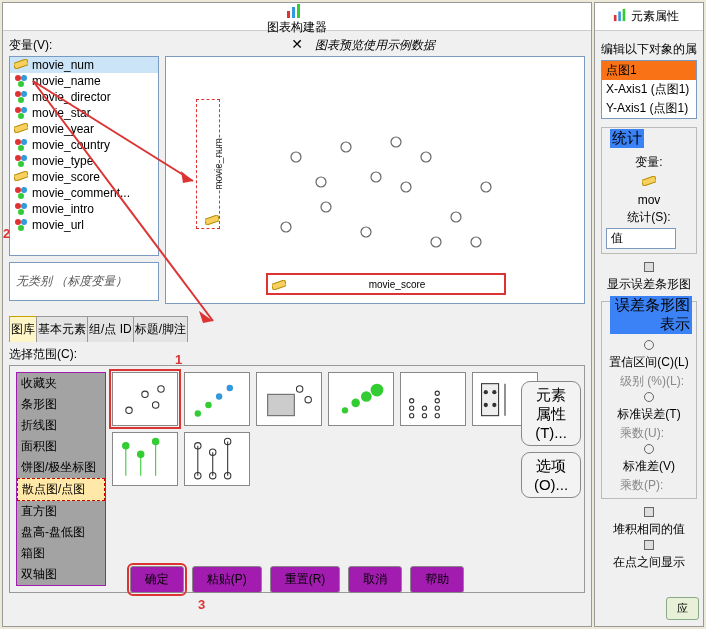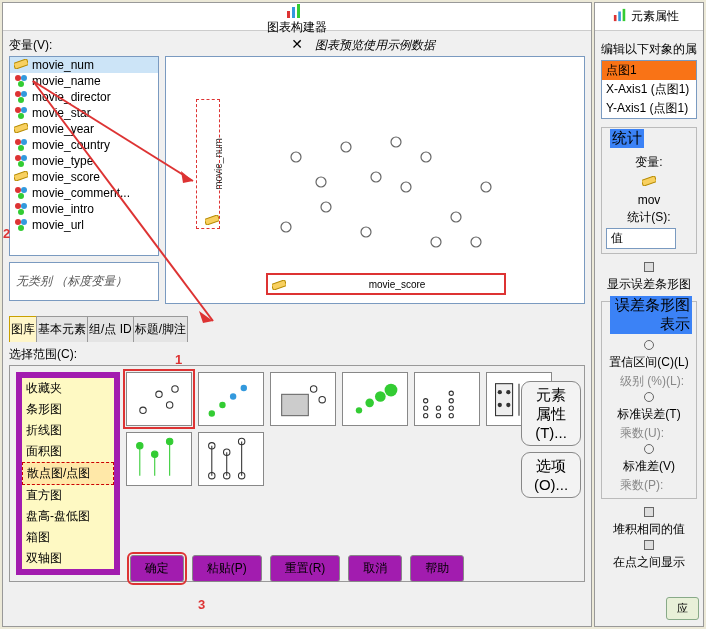--- a/index.html
+++ b/index.html
@@ -30,21 +30,21 @@
   .marker-2 { position: absolute; left: 0px; top: 195px; color: #d33; font-size: 13px; font-weight: bold; }
   .marker-1 { position: absolute; left: 175px; top: 352px; color: #d33; font-size: 13px; font-weight: bold; }
   .marker-3 { position: absolute; left: 198px; top: 597px; color: #d33; font-size: 13px; font-weight: bold; }
   .tabs { margin-top: 12px; display: flex; }
   .tab { padding: 4px 1px; background: #e4e4e4; border: 1px solid #999; border-bottom: none; margin-right: -1px; cursor: pointer; }
   .tab.active { background: #fff6c8; border-color: #c9a000; }
   .side-btns { position: absolute; right: 10px; top: 350px; display: flex; flex-direction: column; gap: 6px; }
   .side-btn { width: 60px; padding: 4px 2px; background: #f3f3f3; border: 1px solid #888; border-radius: 9px; text-align: center; cursor: pointer; font-size: 15px; }
   .gallery-area { border: 1px solid #999; background: #f0f0f0; padding: 6px; display: flex; gap: 6px; margin-top: 0; }
   .scope-label { position: absolute; left: 8px; top: 370px; }
-  .type-list { width: 104px; border: 6px solid #a21caf; background: #fef9c3; }
+  .type-list { width: 90px; border: 1px solid #a21caf; background: #a3a3a3; }
   .type-item { padding: 2px 4px; cursor: pointer; }
   .type-item.sel { background: #ffe8a8; border: 1px dashed #c00; }
   .thumbs { flex: 1; display: flex; flex-wrap: wrap; gap: 6px; align-content: flex-start; }
   .thumb { width: 66px; height: 54px; border: 1px solid #888; background: #fff; position: relative; cursor: pointer; }
   .thumb.sel { outline: 2px solid #d33; outline-offset: 1px; }
   .footer { position: absolute; left: 0; right: 0; bottom: 6px; display: flex; justify-content: center; gap: 8px; }
   .btn { padding: 4px 14px; background: #a21caf; border: 1px solid #888; border-radius: 3px; cursor: pointer; }
   .btn.primary { outline: 2px solid #d33; outline-offset: 1px; }
   
   .right-panel { position: absolute; left: 594px; top: 2px; width: 110px; height: 625px; background: #f0f0f0; border: 1px solid #999; overflow: hidden; }
@@ -218,20 +218,21 @@
         <div class="tab">标题/脚注</div>
       </div>
     <div style="position:relative;">
       <div class="scope-label" style="position:static;margin:4px 0 2px;">选择范围(C):</div>
       <div class="gallery-area">
         <div class="type-list" id="type-list">
             <div class="type-item">收藏夹</div>
             <div class="type-item">条形图</div>
             <div class="type-item">折线图</div>
             <div class="type-item">面积图</div>
+            <div class="type-item">饼图/极坐标图</div>
             <div class="type-item sel">散点图/点图</div>
             <div class="type-item">直方图</div>
             <div class="type-item">盘高-盘低图</div>
             <div class="type-item">箱图</div>
             <div class="type-item">双轴图</div>
           </div>
         <div class="thumbs" id="thumbs">
             <div class="thumb sel"><svg viewBox="0 0 60 50">
                 <circle cx="15" cy="35" r="3" fill="none" stroke="#333"></circle>
                 <circle cx="30" cy="20" r="3" fill="none" stroke="#333"></circle>

